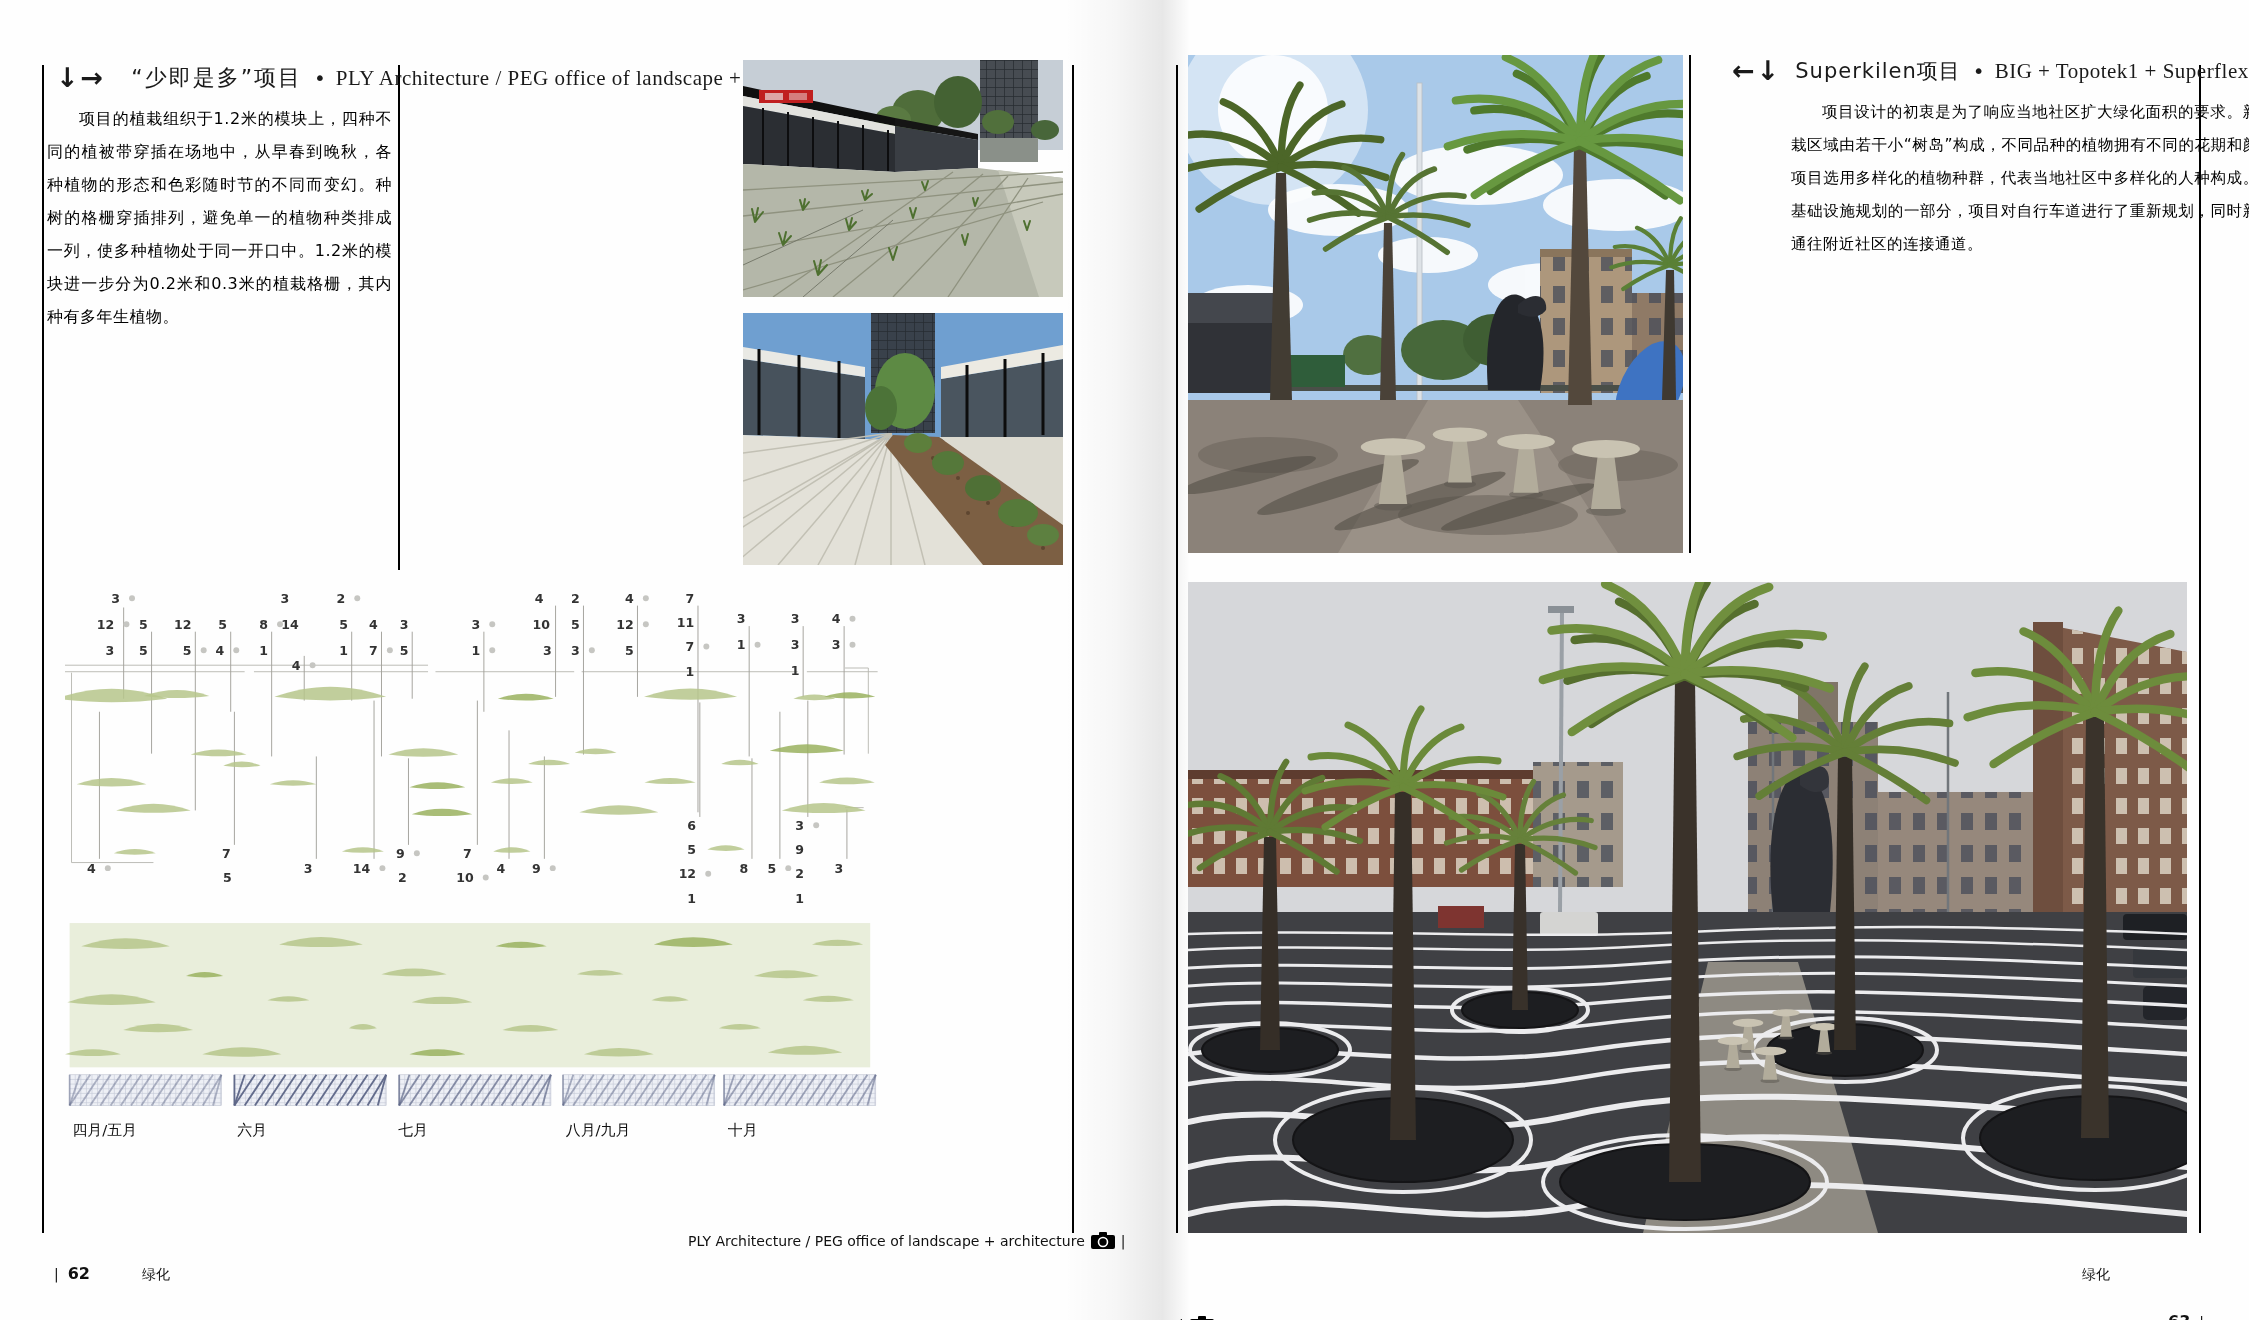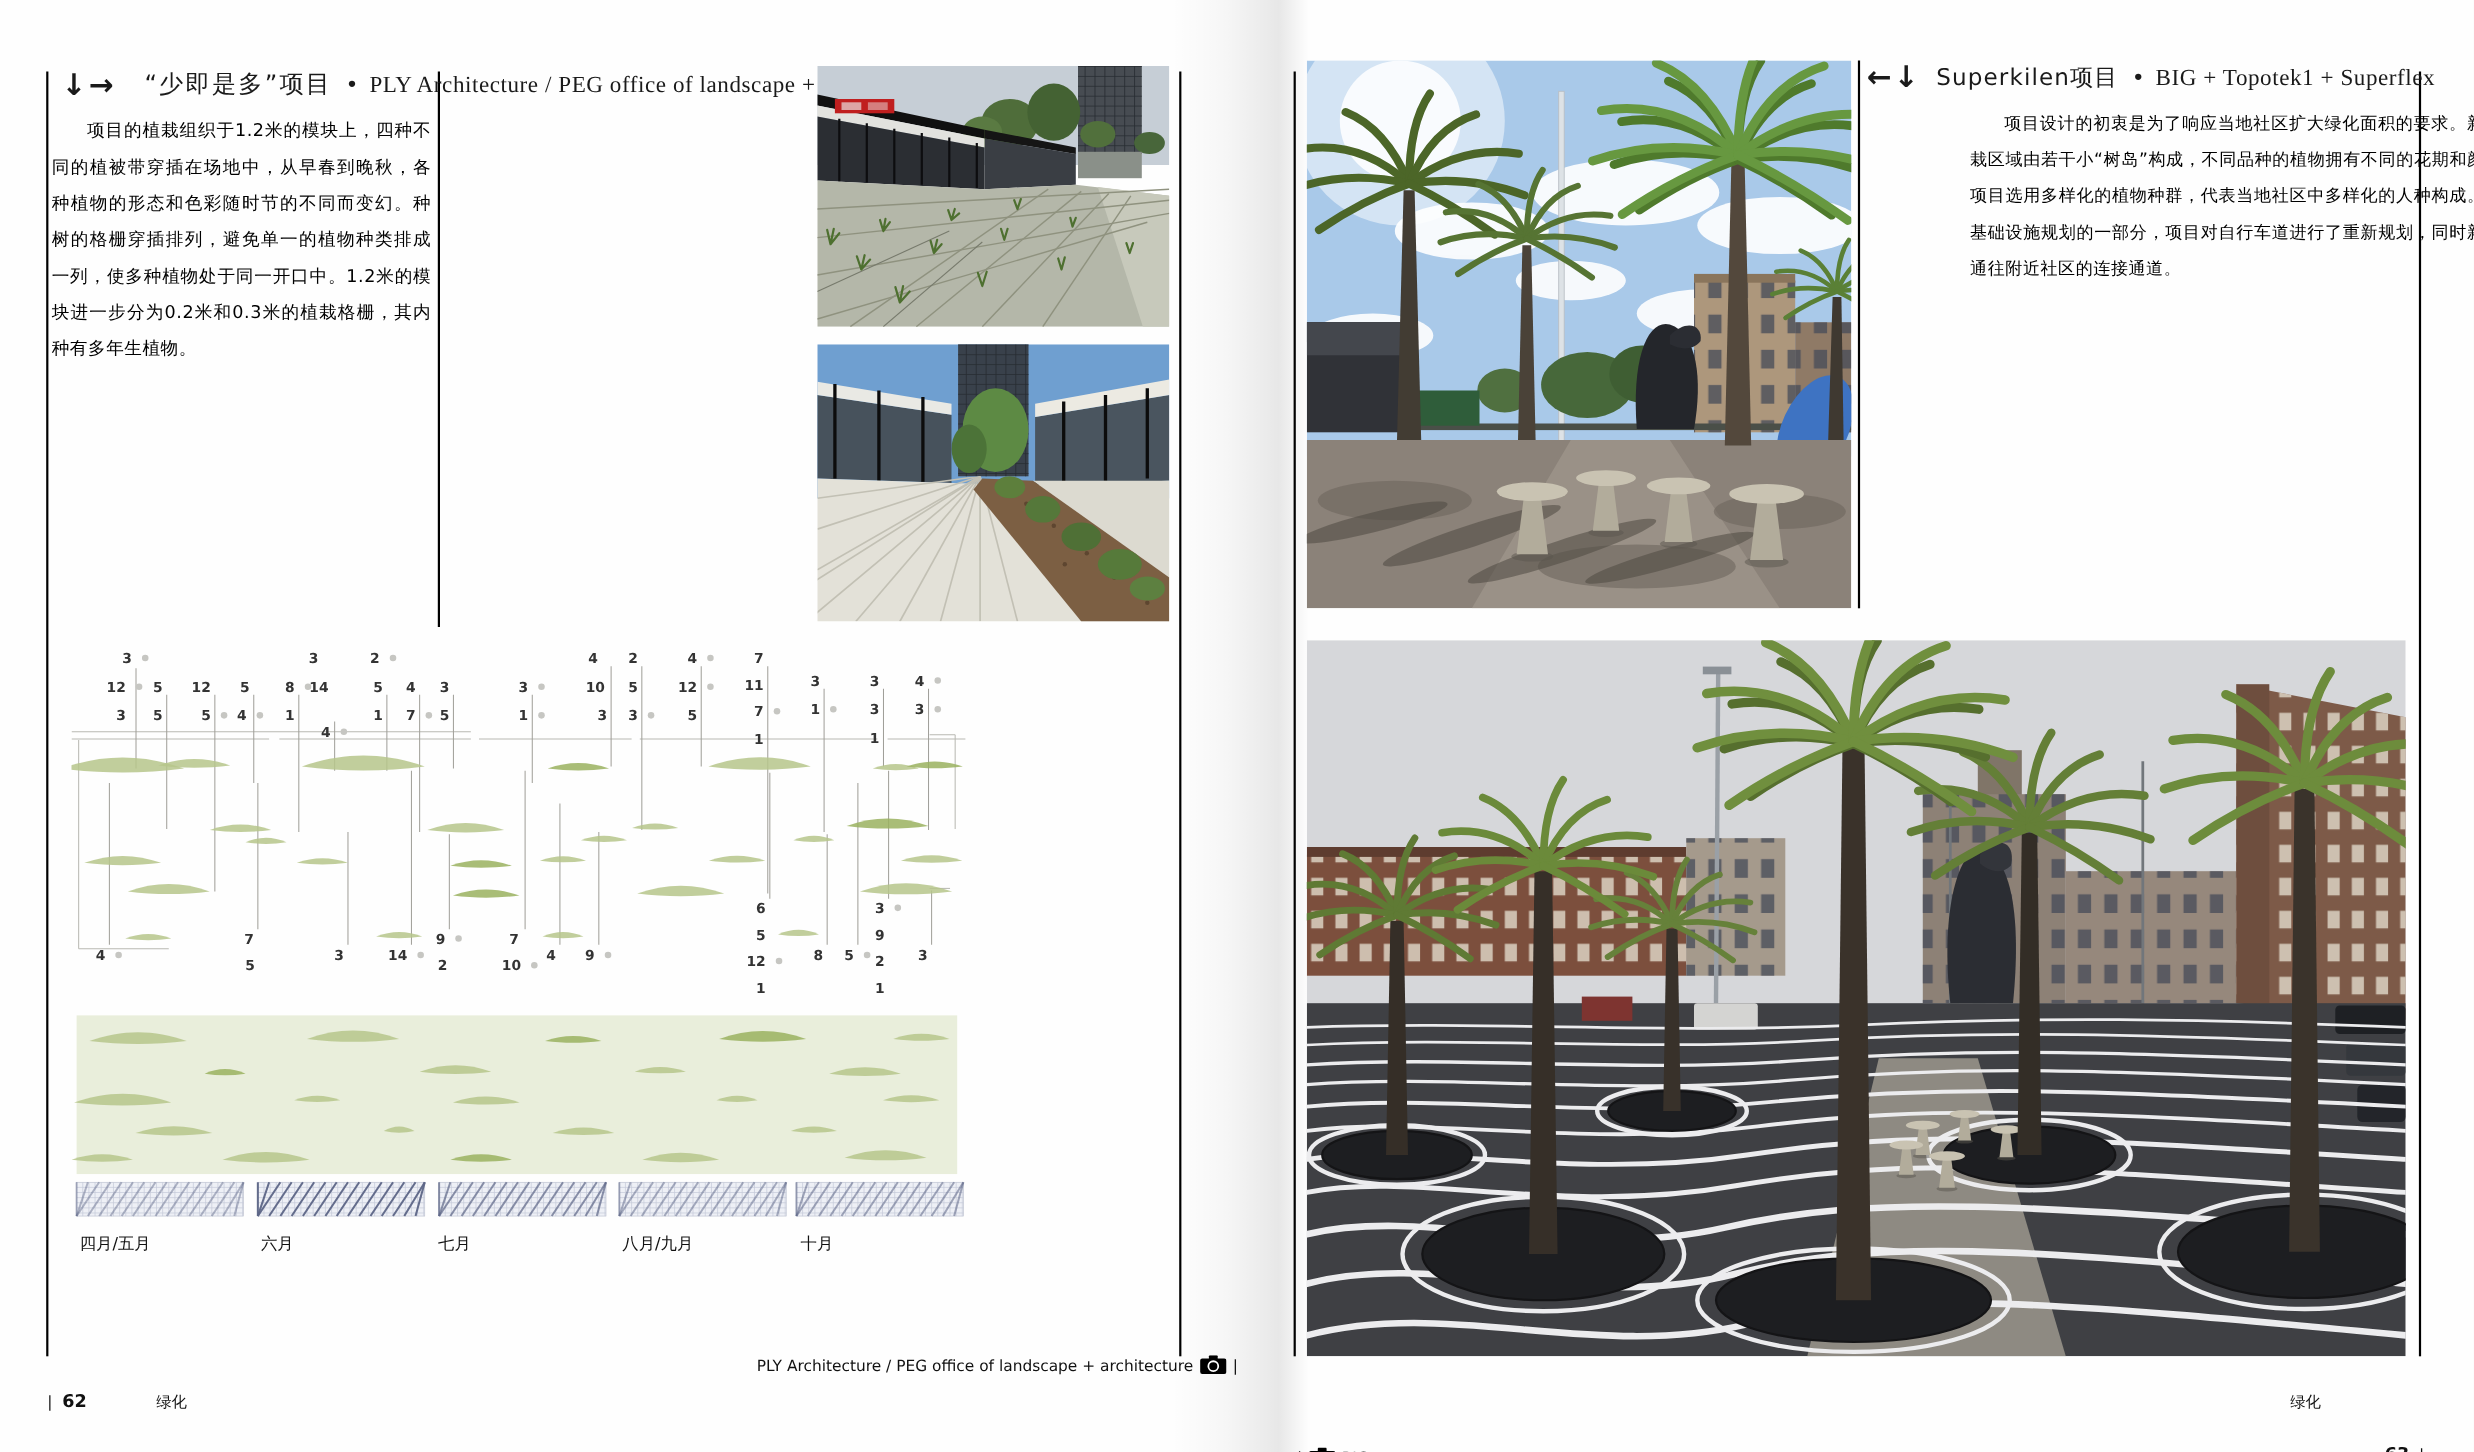--- a/index.html
+++ b/index.html
@@ -620,37 +620,37 @@
       <text x="859" y="879" text-anchor="end" font-size="13.5" font-weight="bold" fill="#333333">2</text>
       <text x="859" y="905" text-anchor="end" font-size="13.5" font-weight="bold" fill="#333333">1</text>
       <text x="901" y="873" text-anchor="end" font-size="13.5" font-weight="bold" fill="#333333">3</text>
       <text x="73" y="1155" font-size="16" fill="#111">四月/五月</text>
       <text x="250" y="1155" font-size="16" fill="#111">六月</text>
       <text x="423" y="1155" font-size="16" fill="#111">七月</text>
       <text x="603" y="1155" font-size="16" fill="#111">八月/九月</text>
       <text x="777" y="1155" font-size="16" fill="#111">十月</text>
     </svg>
 
-  <div class="footer-item" style="left:43px;top:1264px;">
+  <div class="footer-item" style="left:54px;top:1264px;">
     <span>|</span>&nbsp;&nbsp;<b>62</b>
   </div>
   <div class="footer-item" style="left:142px;top:1266px;">绿化</div>
   <div class="footer-item" style="left:688px;top:1232px;">
     <span>PLY Architecture / PEG office of landscape + architecture</span><svg class="cam" width="24" height="17" viewBox="0 0 24 17">
         <rect x="0" y="3" width="24" height="14" rx="2" fill="#000"></rect>
         <rect x="8" y="0" width="8" height="5" rx="1" fill="#000"></rect>
         <circle cx="12" cy="10" r="4.5" fill="#000" stroke="#fff" stroke-width="1.6"></circle>
       </svg><span>|</span>
   </div>
 
   <div class="vrule" style="left:1176px;top:65px;height:1168px;"></div>
   <div class="vrule" style="left:1689px;top:55px;height:498px;"></div>
   <div class="vrule" style="left:2199px;top:65px;height:1168px;"></div>
 
-  <div class="titlebar" style="left:1697px;top:55px;">
+  <div class="titlebar" style="left:1732px;top:55px;">
     <span class="arrows">←↓</span><span class="projname">Superkilen项目</span><span class="sep">•</span><span class="entitle">BIG + Topotek1 + Superflex</span>
   </div>
 
   <p class="para" style="left:1791px;top:96px;width:500px;font-size:15.5px;">项目设计的初衷是为了响应当地社区扩大绿化面积的要求。新的植栽区域由若干小“树岛”构成，不同品种的植物拥有不同的花期和颜色。项目选用多样化的植物种群，代表当地社区中多样化的人种构成。作为基础设施规划的一部分，项目对自行车道进行了重新规划，同时新增了通往附近社区的连接通道。</p>
 
   <svg class="photo" style="left:1188px;top:55px;" width="495" height="498" viewBox="0 0 495 498">
     <rect width="495" height="360" fill="#a9c9e9"></rect>
     <circle cx="85" cy="55" r="95" fill="#ffffff" opacity=".5"></circle>
     <circle cx="85" cy="55" r="55" fill="#ffffff" opacity=".85"></circle>
     <g fill="#ffffff" opacity=".9">

